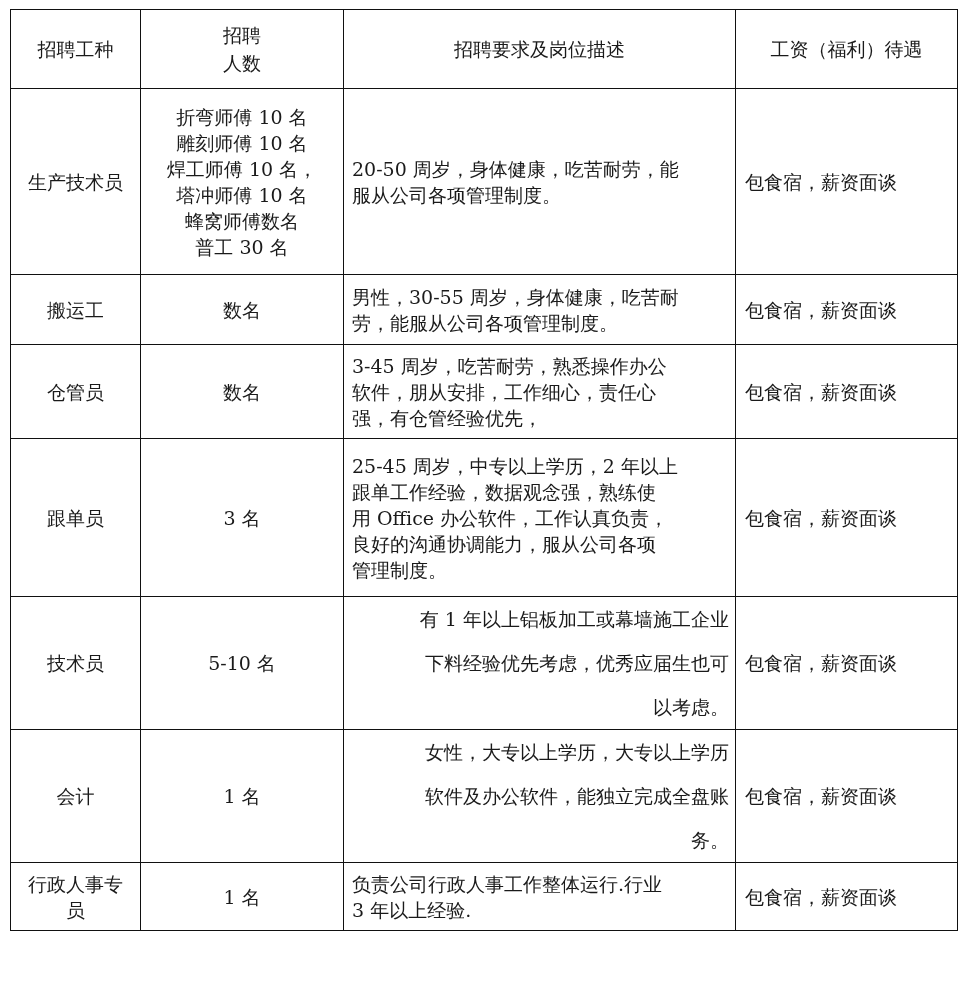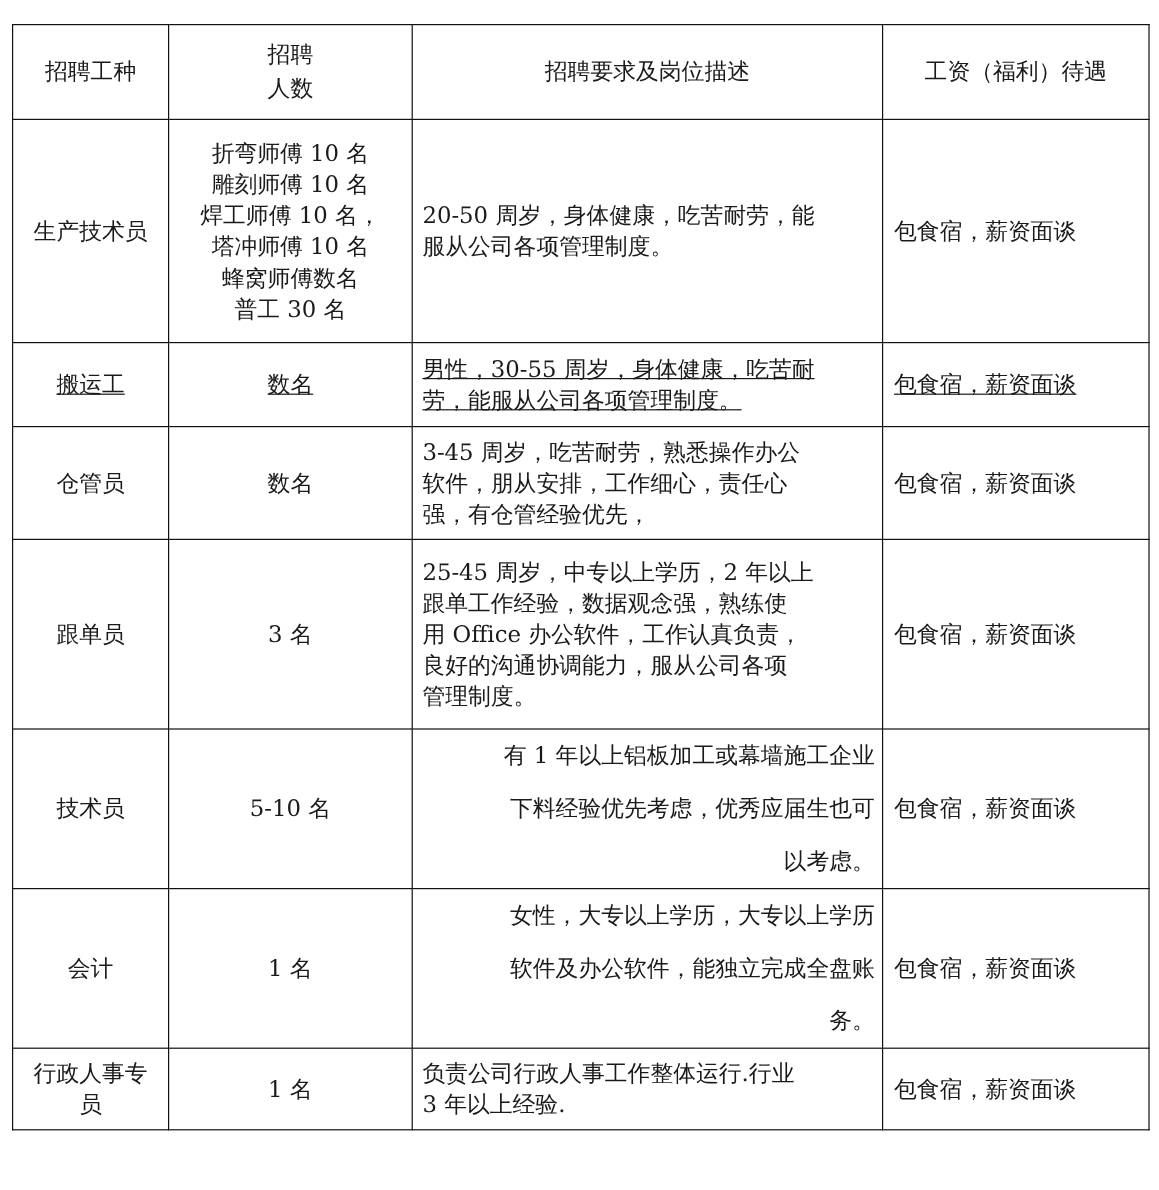--- a/index.html
+++ b/index.html
@@ -11,21 +11,21 @@
       width: 966px;
       height: 992px;
       position: relative;
       overflow: hidden;
       font-family: "DejaVu Serif", "Liberation Serif", serif;
       color: #1a1a1a;
     }
     table.recruit {
       position: absolute;
       left: 10px;
-      top: 20px;
+      top: 9px;
       border-collapse: collapse;
       table-layout: fixed;
       width: 947px;
     }
     table.recruit td, table.recruit th {
       border: 1.5px solid #111111;
       font-weight: normal;
       font-size: 19px;
       line-height: 26px;
       padding: 0;
@@ -44,21 +44,21 @@
     }
     .benefit {
       text-align: left;
       padding-left: 9px !important;
     }
     .line { display: block; }
     .spaced .line { line-height: 44px; text-align: right; }
 
     tr.h-head { height: 79px; }
     tr.h-r1 { height: 186px; }
-    tr.h-r2 { height: 70px; text-decoration: underline; }
+    tr.h-r2 { height: 70px; }
     tr.h-r3 { height: 66px; }
     tr.h-r4 { height: 94px; }
     tr.h-r5 { height: 158px; }
     tr.h-r6 { height: 132px; }
     tr.h-r7 { height: 132px; }
     tr.h-r8 { height: 68px; }
 
     th .line { line-height: 28px; }
   </style>
 </head>

